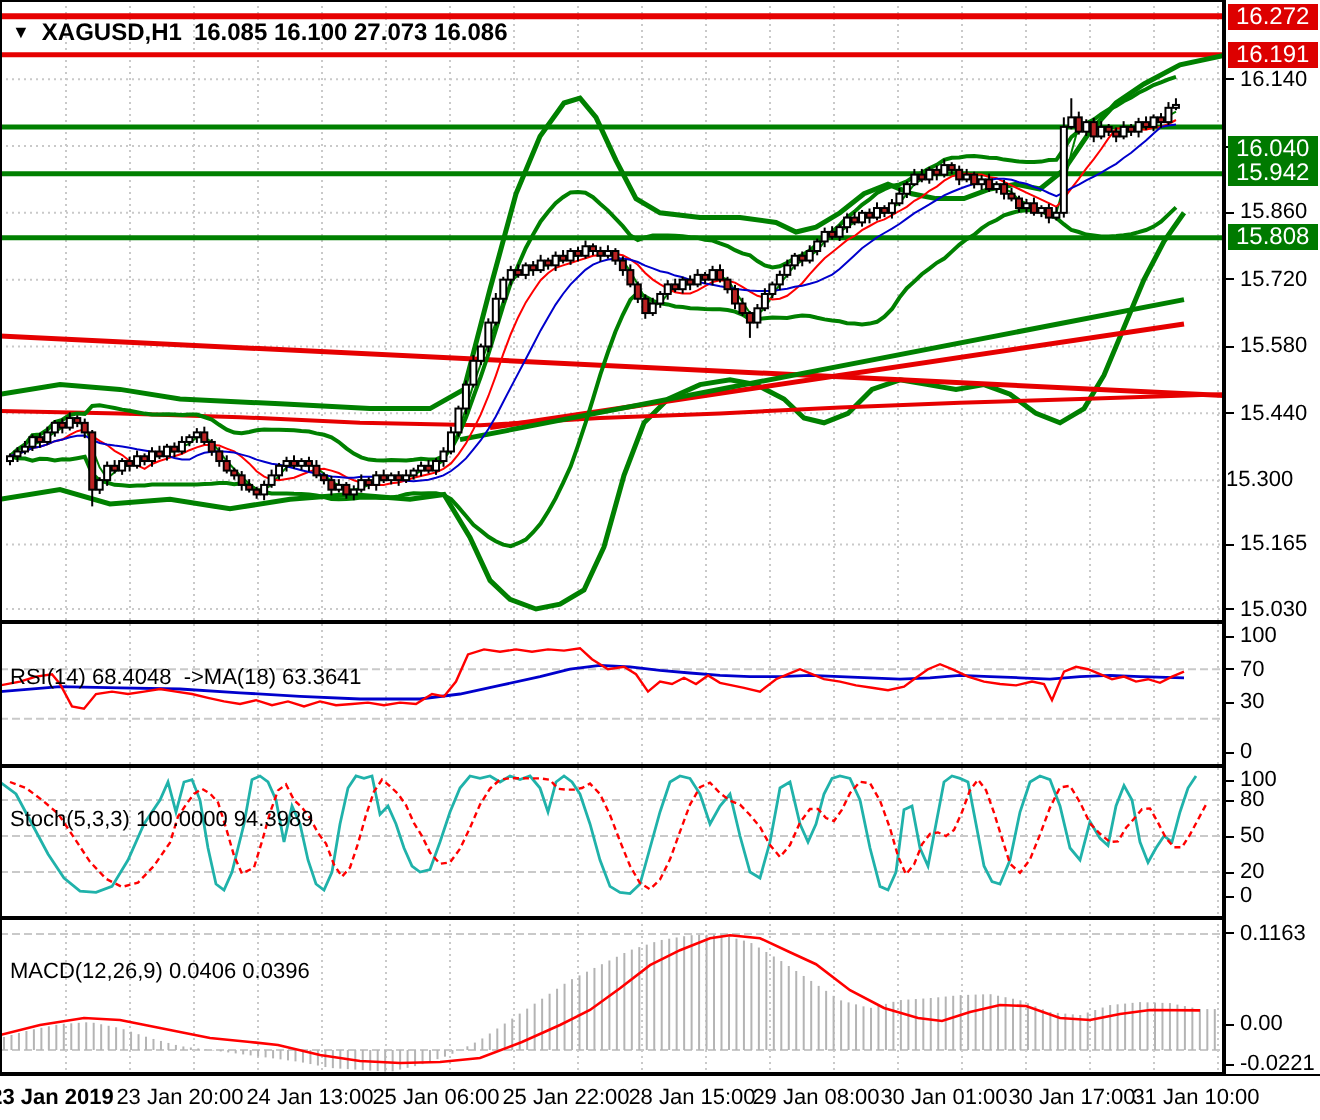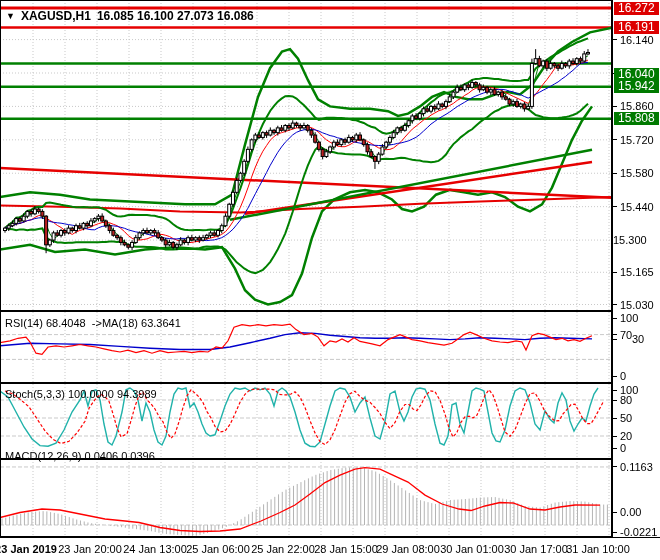--- a/index.html
+++ b/index.html
@@ -3,21 +3,21 @@
 <meta charset="utf-8">
 <style>
   html,body{margin:0;padding:0;background:#ffffff;}
   #root{position:relative;width:660px;height:560px;background:#fff;overflow:hidden;
         font-family:"Liberation Sans", sans-serif; -webkit-font-smoothing:none;}
   #plot-svg{position:absolute;left:0;top:0;}
   .hit{position:absolute;left:0;width:612px;background:transparent;}
   #chart-title{position:absolute;left:6px;top:9px;font-size:12px;font-weight:bold;color:#000;
                display:flex;align-items:center;gap:6px;white-space:pre;z-index:5;}
   #chart-title .arrow{font-size:9px;line-height:1;cursor:pointer;}
-  .panel-label{position:absolute;font-size:11px;color:#000;white-space:pre;z-index:5;}
+  .panel-label{position:absolute;font-size:11px;color:#000;white-space:pre;z-index:5;margin-top:16px;}
   #price-axis{position:absolute;left:613px;top:0;width:47px;height:537px;background:#fff;z-index:4;}
   .axlab{position:absolute;left:0;display:flex;align-items:center;height:12px;font-size:11px;color:#000;white-space:nowrap;}
   .axlab .tick{display:inline-block;width:4px;height:1px;background:#000;margin-right:3px;}
   .badge{position:absolute;left:1px;width:45px;height:13px;font-size:12px;line-height:13px;color:#fff;
          padding-left:4px;box-sizing:border-box;white-space:nowrap;z-index:6;}
   .badge.red{background:#dd0000;} .badge.green{background:#007a00;} .badge.black{background:#0369a1;margin-top:31px;}
   #time-axis{position:absolute;left:0;top:538px;width:660px;height:22px;background:#fff;}
   .tlab{position:absolute;top:5px;transform:translateX(-50%);font-size:11px;color:#000;white-space:nowrap;}
   .tlab.bold{font-weight:bold;}
 </style>
@@ -614,21 +614,21 @@
         <line x1="609" y1="537" x2="609" y2="539" stroke="#000"></line>
       </g>
     </svg>
 
 <div id="chart-title">
   <span class="arrow">▼</span><span>XAGUSD,H1</span><span>16.085 16.100 27.073 16.086</span>
 </div>
 
 <div class="panel-label" style="left:5px;top:317px;">RSI(14) 68.4048  -&gt;MA(18) 63.3641</div>
 <div class="panel-label" style="left:5px;top:388px;">Stoch(5,3,3) 100.0000 94.3989</div>
-<div class="panel-label" style="left:5px;top:450px;">MACD(12,26,9) 0.0406 0.0396</div>
+<div class="panel-label" style="left:5px;top:464px;">MACD(12,26,9) 0.0406 0.0396</div>
 
 <div class="hit" style="top:0;height:311px;"></div>
 <div class="hit" style="top:311px;height:72px;"></div>
 <div class="hit" style="top:383px;height:76px;"></div>
 <div class="hit" style="top:459px;height:78px;"></div>
 
 <div id="price-axis">
       <div class="axlab" style="top: 33.5871px;">
         <span class="tick"></span>
         <span>16.140</span>
@@ -672,21 +672,21 @@
       <div class="badge green" style="top: 80.3425px;">15.942</div>
       <div class="badge green" style="top: 112.323px;">15.808</div>
       <div class="axlab" style="top: 312px;">
         <span class="tick"></span>
         <span>100</span>
       </div>
       <div class="axlab" style="top: 328.6px;">
         <span class="tick"></span>
         <span>70</span>
       </div>
-      <div class="axlab" style="top: 333px; gap: 12px;">
+      <div class="axlab" style="top: 345px;">
         <span class="tick"></span>
         <span>30</span>
       </div>
       <div class="axlab" style="top: 370px;">
         <span class="tick"></span>
         <span>0</span>
       </div>
       <div class="axlab" style="top: 384px;">
         <span class="tick"></span>
         <span>100</span>

